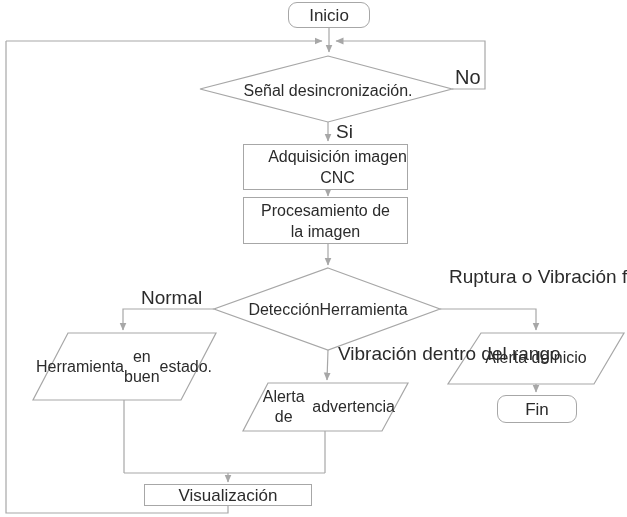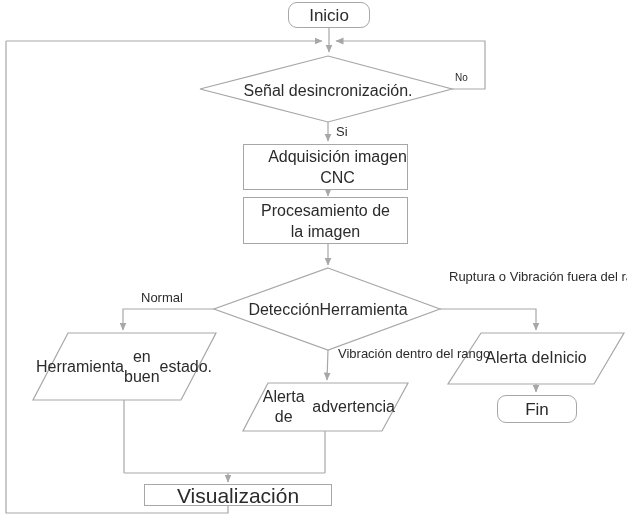--- a/index.html
+++ b/index.html
@@ -31,21 +31,21 @@
   }
   .rounded{border-radius:9px;justify-content:center;}
   .node-text{
     position:absolute;
     display:flex;flex-direction:row;align-items:center;justify-content:center;
     text-align:center;
     font-size:16px;line-height:20px;
   }
   .edge-label{
     position:absolute;
-    font-size:13px;line-height:19px;
+    font-size:19px;line-height:19px;
     white-space:nowrap;
   }
   .node-text span,.box span{display:block;}
 </style>
 </head>
 <body>
 
 <div class="stage">
 
   <svg viewBox="0 0 627 517">
@@ -96,21 +96,21 @@
   <div class="box" style="left:243px;top:144px;width:165px;height:46px;padding-left:24px;">
     <span>Adquisición imagen</span>
     <span>CNC</span>
   </div>
 
   <div class="box" style="left:243px;top:197px;width:165px;height:47px;">
     <span>Procesamiento de</span>
     <span>la imagen</span>
   </div>
 
-  <div class="box" style="left:144px;top:484px;width:188px;height:22px;font-size:21px;">
+  <div class="box" style="left:144px;top:484px;width:168px;height:22px;font-size:17px;">
     <span>Visualización</span>
   </div>
 
   <div class="box rounded" style="left:497px;top:395px;width:80px;height:28px;font-size:17px;">
     <span>Fin</span>
   </div>
 
   <div class="node-text" style="left:228px;top:68px;width:200px;height:44px;line-height:21px;">
     <span>Señal de</span>
     <span>sincronización.</span>
@@ -130,21 +130,21 @@
   <div class="node-text" style="left:255px;top:386px;width:140px;height:42px;">
     <span>Alerta de</span>
     <span>advertencia</span>
   </div>
 
   <div class="node-text" style="left:466px;top:337px;width:140px;height:42px;">
     <span>Alerta de</span>
     <span>Inicio</span>
   </div>
 
-  <div class="edge-label" style="left:455px;top:68px;font-size:10px;">No</div>
+  <div class="edge-label" style="left:455px;top:68px;font-size:20px;">No</div>
 
   <div class="edge-label" style="left:336px;top:122px;">Si</div>
 
   <div class="edge-label" style="left:141px;top:288px;">Normal</div>
 
   <div class="edge-label" style="left:449px;top:267px;">
     <span>Ruptura o Vibración</span>
     <span>fuera del rango</span>
   </div>
 

